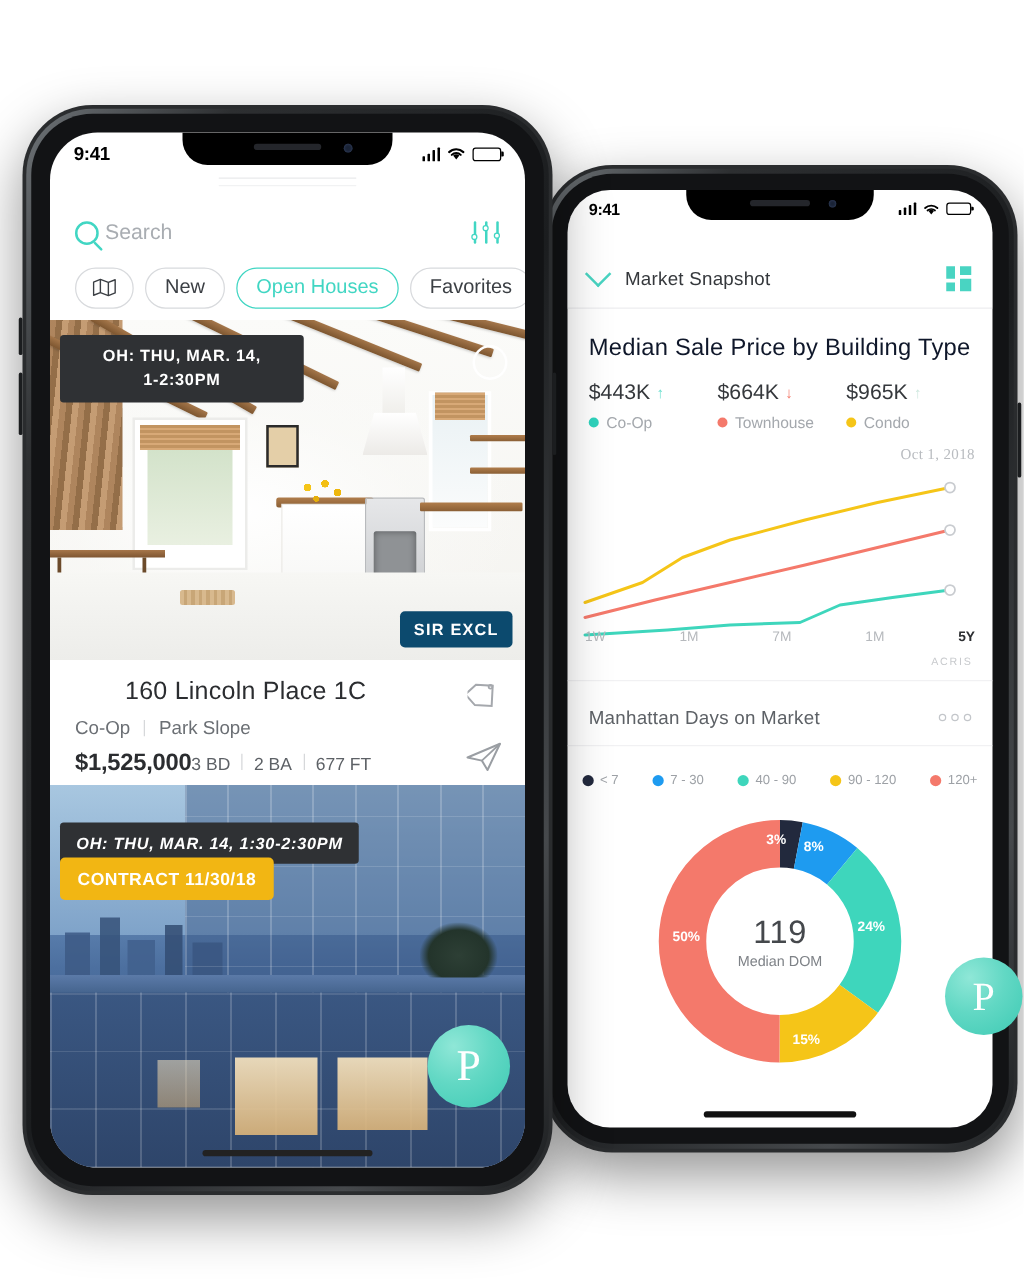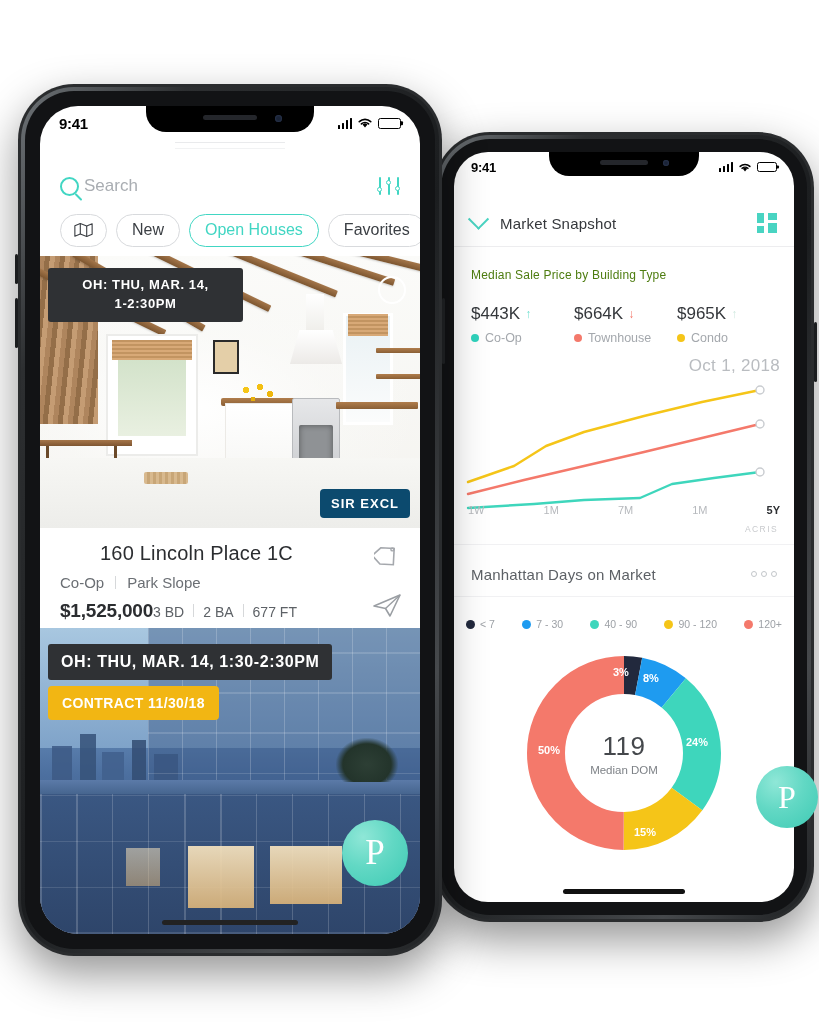--- a/index.html
+++ b/index.html
@@ -183,30 +183,30 @@
     transform:rotate(45deg) translate(-3px,-3px); flex:none; }
   .msTitle { font-size:15px; color:#35383c; margin-left:14px; flex:1; letter-spacing:.2px; }
   .gridicon { width:20px; height:20px; position:relative; flex:none; }
   .gridicon i { position:absolute; background:#49d4c2; }
   .gridicon i:nth-child(1){ left:0; top:0; width:7px; height:10px; }
   .gridicon i:nth-child(2){ right:0; top:0; width:9px; height:7px; }
   .gridicon i:nth-child(3){ left:0; bottom:0; width:7px; height:7px; }
   .gridicon i:nth-child(4){ right:0; bottom:0; width:9px; height:10px; }
   .hr { position:absolute; left:0; right:0; height:1px; background:#ededef; }
 
-  .secTitle { position:absolute; left:17px; font-size:12px; color:#4d7c0f; letter-spacing:.2px; }
+  .secTitle { position:absolute; left:17px; font-size:19px; color:#0f172a; letter-spacing:.2px; }
   .stats { position:absolute; left:17px; right:14px; top:152px; display:flex; }
   .stat { flex:1; }
   .statval { font-size:17px; color:#35383c; display:flex; align-items:center; gap:5px; }
   .arrow { font-size:12px; }
   .statlbl { font-size:12.5px; color:#a4a8ad; display:flex; align-items:center; gap:6px; margin-top:7px; }
   .dot { width:8px; height:8px; border-radius:50%; flex:none; }
 
   .chartwrap { position:absolute; left:0; right:0; top:204px; height:164px; }
-  .annot { position:absolute; right:14px; top:0; font-size:17px; color:#b9bcc0; letter-spacing:.3px; }
+  .annot { position:absolute; right:14px; top:0; font-size:12px; color:#b9bcc0; letter-spacing:.3px;font-family:Liberation Serif, serif; }
   .xaxis { position:absolute; left:14px; right:14px; bottom:0; height:16px;
     display:flex; justify-content:space-between; }
   .xlbl { font-size:11px; color:#b6b9bd; }
   .xlbl.sel { color:#2c2e31; font-weight:bold; }
   .acris { position:absolute; right:16px; top:372px; font-size:8.5px; color:#c8cacd; letter-spacing:1.4px; }
 
   .domHeader { position:absolute; left:0; right:0; top:400px; height:44px;
     display:flex; align-items:center; padding:0 17px; }
   .domTitle { font-size:15px; color:#5d6166; flex:1; letter-spacing:.2px; }
   .dots3 { display:flex; gap:4px; }
@@ -525,21 +525,21 @@
           <div class="skyline"></div>
           <div class="glassgrid"></div>
           <div class="parapet"></div>
           <div class="tree"></div>
           <div class="podium"></div>
           <div class="podiumglass"></div>
           <div class="litroom" style="left:148px;bottom:26px;width:66px;height:62px;"></div>
           <div class="litroom" style="left:230px;bottom:30px;width:72px;height:58px;"></div>
           <div class="litroom" style="left:86px;bottom:48px;width:34px;height:38px;opacity:.55;"></div>
         </div>
-        <div class="ohbadge" style="left:8px;top:16px;padding:9px 13px;font-size:16px;">OH: THU, MAR. 14, 1:30-2:30PM</div>
+        <div class="ohbadge" style="left:8px;top:30px;padding:9px 13px;font-size:13px;font-style:italic;">OH: THU, MAR. 14, 1:30-2:30PM</div>
         <div class="contract" style="left:8px;top:58px;">CONTRACT 11/30/18</div>
       </div>
 
       <div class="homebar" style="bottom:9px;width:136px;height:5px;background:#222;"></div>
     </div>
 
     <div class="pbtn" style="right:34px;bottom:70px;width:66px;height:66px;font-size:35px;">
       <span>P</span>
     </div>
   </div>

